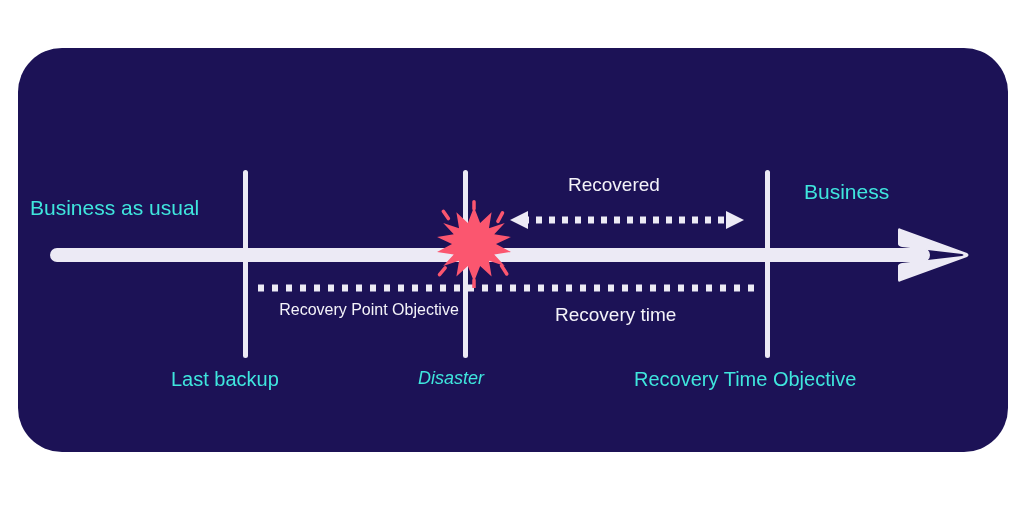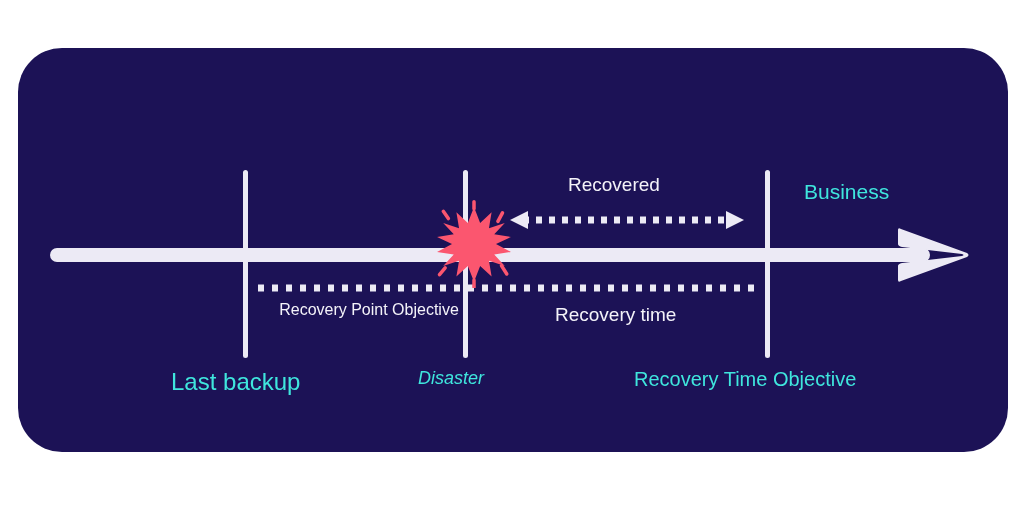--- a/index.html
+++ b/index.html
@@ -97,21 +97,21 @@
     left: 251px;
     top: 253px;
     font-size: 16px;
     width: 200px;
     text-align: center;
     white-space: normal;
   }
   .lbl-lastbackup {
     left: 153px;
     top: 320px;
-    font-size: 24px;
+    font-size: 20px;
   }
   .lbl-disaster {
     left: 400px;
     top: 320px;
     font-size: 18px;
     font-style: italic;
   }
   .lbl-rtobj {
     left: 616px;
     top: 320px;
@@ -165,20 +165,21 @@
                  L15 26 L33 32 L30 14 L43 26 Z"></path>
         <rect x="16" y="10" width="4" height="14" rx="2" transform="rotate(-35 18 17)"></rect>
         <rect x="78" y="12" width="4" height="15" rx="2" transform="rotate(28 80 19)"></rect>
         <rect x="12" y="74" width="4" height="14" rx="2" transform="rotate(40 14 81)"></rect>
         <rect x="82" y="72" width="4" height="15" rx="2" transform="rotate(-33 84 79)"></rect>
         <rect x="48" y="0" width="4" height="12" rx="2"></rect>
         <rect x="48" y="89" width="4" height="12" rx="2"></rect>
       </g>
     </svg>
 
+    <div class="lbl lbl-cyan lbl-business">Business as usual</div>
 
     <div class="lbl lbl-cyan lbl-recovered">Business</div>
 
     <div class="lbl lbl-white lbl-recovery">Recovered</div>
 
     <div class="lbl lbl-white lbl-elapsed">Recovery time</div>
 
     <div class="lbl lbl-white lbl-rpo">Recovery Point Objective</div>
 
     <div class="lbl lbl-cyan lbl-lastbackup">Last backup</div>

